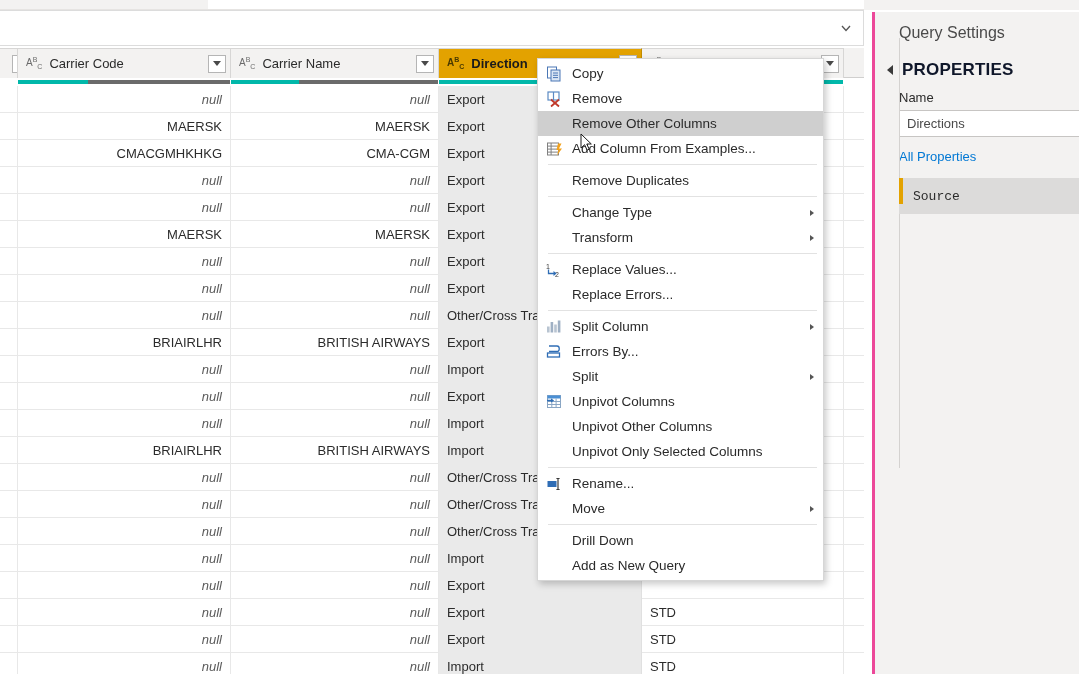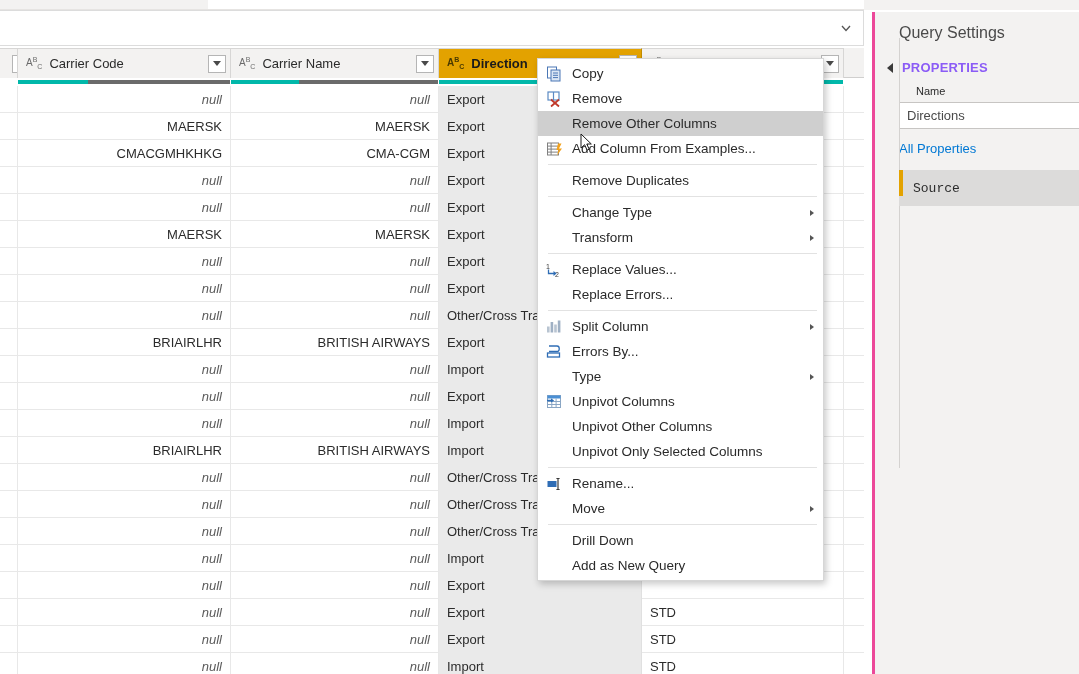--- a/index.html
+++ b/index.html
@@ -193,31 +193,31 @@
     padding: 0;
   }
   .qs-title {
     font-size: 16px; color: #4a4a4a;
     padding: 12px 0 12px 24px;
     background: #f3f2f1;
   }
   .sect-head {
     display: flex; align-items: center;
     padding: 6px 0 6px 12px;
-    font-size: 13px; font-weight: bold;
-    color: #8b5cf6; letter-spacing: 0.2px;
+    font-size: 17px; font-weight: bold;
+    color: #0f172a; letter-spacing: 0.2px;
   }
   .sect-head .tri {
     width: 0; height: 0;
     border-top: 5px solid transparent;
     border-bottom: 5px solid transparent;
     border-right: 6px solid #3a3a3a;
     margin-right: 9px;
   }
-  .prop-label { padding: 4px 0 3px 24px; font-size: 11px; color: #2b2b2b; margin-left: 17px; }
+  .prop-label { padding: 4px 0 3px 24px; font-size: 13px; color: #2b2b2b; }
   .prop-input {
     margin: 2px 0 0 24px;
     width: 190px; height: 27px;
     background: #ffffff; border: 1px solid #c7c5c3;
     display: flex; align-items: center; padding-left: 7px;
     font-size: 13px; color: #4a4a4a;
   }
   .all-props {
     padding: 12px 0 10px 24px;
     color: #0078d4; font-size: 13px;
@@ -582,21 +582,21 @@
         <span class="mi-icon">
           <svg width="17" height="17" viewBox="0 0 17 17">
             <path d="M3,2.5 L11,2.5" stroke="#2f6db5" stroke-width="1.3" fill="none"></path>
             <path d="M11,2.5 C14,2.5 14,8 11,8 L3,8" stroke="#2f6db5" stroke-width="1.3" fill="none"></path>
             <rect x="1.5" y="9.5" width="12" height="4" fill="none" stroke="#2f6db5" stroke-width="1.3"></rect>
           </svg>
         </span>
         <span>Errors By...</span>
       </div>
       <div class="mi">
-        <span>Type</span>
+        <span>Split</span>
         <span class="submenu-arrow"></span>
       </div>
       <div class="mi">
         <span class="mi-icon">
           <svg width="17" height="17" viewBox="0 0 17 17">
             <rect x="1.5" y="2" width="13" height="12" fill="#ffffff" stroke="#8aa6c4" stroke-width="1"></rect>
             <rect x="1.5" y="2" width="13" height="3" fill="#4a8fd4"></rect>
             <line x1="1.5" y1="8" x2="14.5" y2="8" stroke="#8aa6c4"></line>
             <line x1="1.5" y1="11" x2="14.5" y2="11" stroke="#8aa6c4"></line>
             <line x1="5.8" y1="5" x2="5.8" y2="14" stroke="#8aa6c4"></line>

